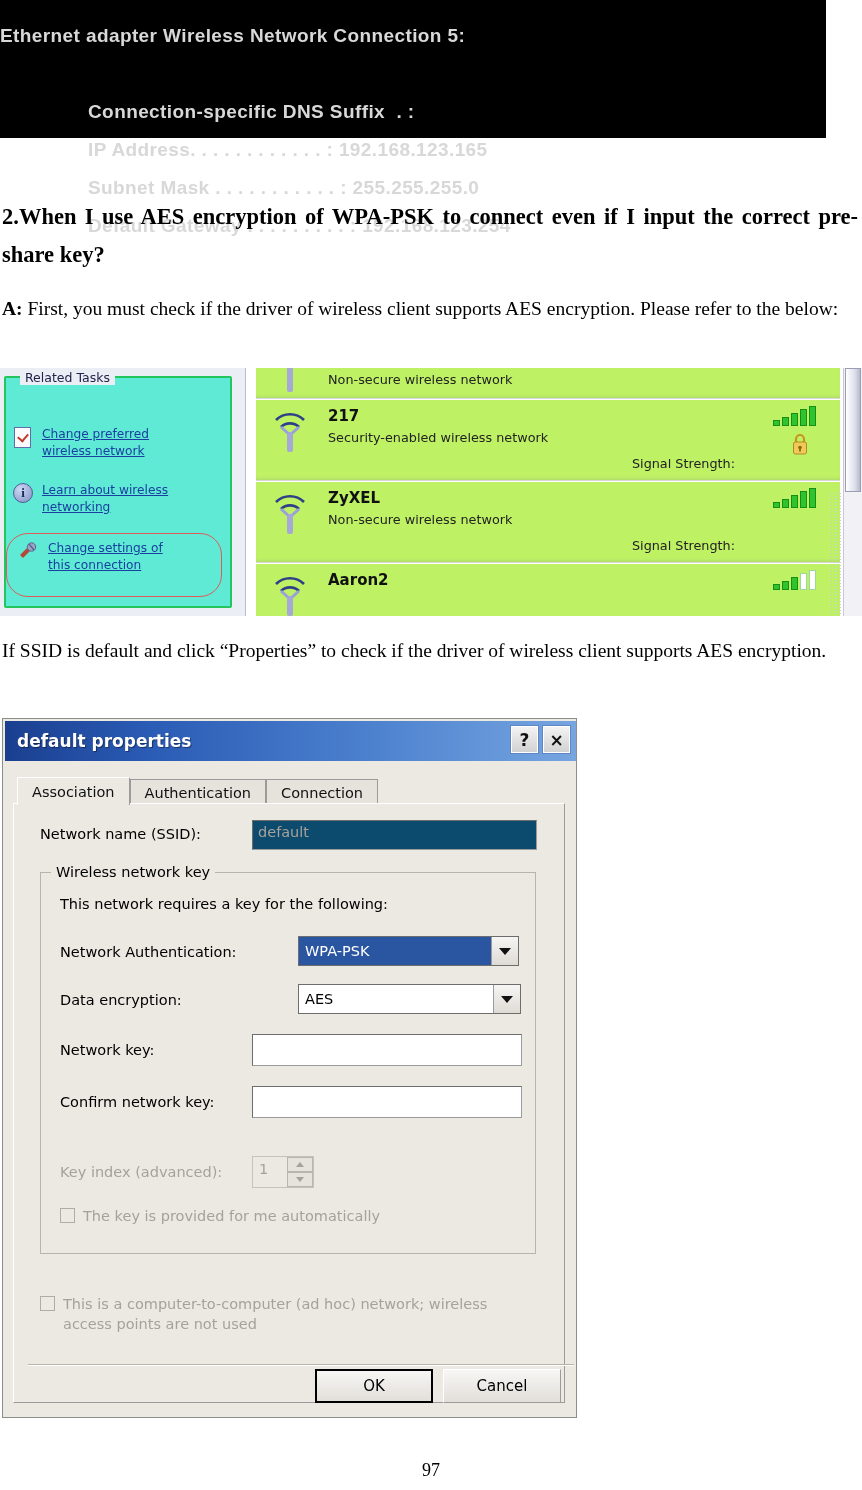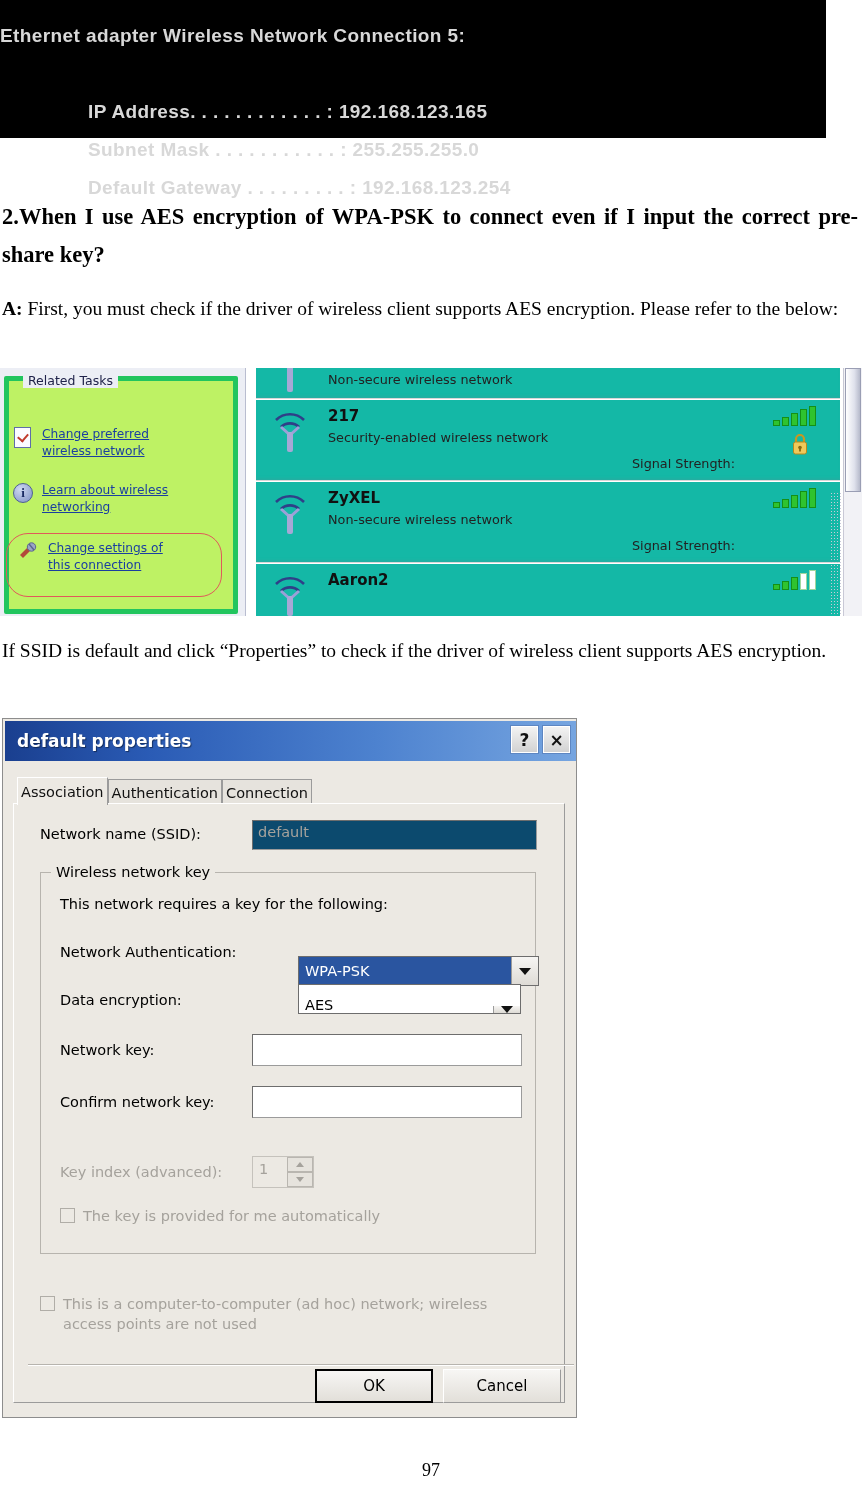--- a/index.html
+++ b/index.html
@@ -83,23 +83,23 @@
     position: absolute;
     left: 0; top: 0;
     width: 245px; height: 248px;
     background: #eceef5;
     border-right: 1px solid #b9bdd0;
   }
   .related-box {
     position: absolute;
     left: 4px; top: 8px;
     width: 224px; height: 228px;
-    border: 5px solid #22c55e;
+    border: 2px solid #22c55e;
     border-radius: 2px;
-    background: #bef264;
+    background: #5eead4;
   }
   .related-title {
     position: absolute;
     left: 14px; top: -8px;
     background: #eceef5;
     padding: 0 5px;
     font-size: 12.5px;
     color: #20234a;
   }
   .task {
@@ -170,21 +170,21 @@
   .net-list {
     position: absolute;
     left: 246px; top: 0;
     width: 616px; height: 248px;
     background: #ffffff;
   }
   .net-row {
     position: absolute;
     left: 10px;
     width: 584px;
-    background: #14b8a6;
+    background: #bef264;
     border-bottom: 1px solid #d7d7d7;
     box-shadow: inset 0 -3px 4px -3px rgba(120,120,140,0.35);
   }
   .net-ant {
     position: absolute;
     left: 14px; top: 8px;
     width: 40px; height: 48px;
   }
   .net-name {
     position: absolute;
@@ -298,21 +298,21 @@
   }
   .tabs {
     position: absolute;
     left: 14px; top: 58px;
     display: flex;
     align-items: flex-end;
     height: 28px;
   }
   .tab {
     height: 26px;
-    padding: 0 3px;
+    padding: 0 14px;
     font-size: 14.5px;
     color: #111;
     background: #e6e3dd;
     border: 1px solid #9b9b9b;
     border-bottom: none;
     display: flex;
     align-items: center;
     box-sizing: border-box;
   }
   .tab.active {
@@ -489,20 +489,21 @@
     background: #b7b4ae;
     border-bottom: 1px solid #ffffff;
   }
 </style>
 </head>
 <body>
 
 <div class="terminal">
 <div class="tline">Ethernet adapter Wireless Network Connection 5:</div>
 <div class="tline">&nbsp;</div>
+<div class="tindent">Connection-specific DNS Suffix  . :</div>
 <div class="tindent">IP Address. . . . . . . . . . . . : 192.168.123.165</div>
 <div class="tindent">Subnet Mask . . . . . . . . . . . : 255.255.255.0</div>
 <div class="tindent">Default Gateway . . . . . . . . . : 192.168.123.254</div>
 </div>
 
 <div class="doc-heading">2.When I use AES encryption of WPA-PSK to connect even if I input the correct pre-share key?</div>
 
 <div class="para" id="answer-para"><b>A:</b><span> First, you must check if the driver of wireless client supports AES encryption. Please refer to the below:</span></div>
 
 <div class="para" id="ssid-para">If SSID is default and click “Properties” to check if the driver of wireless client supports AES encryption.</div>
@@ -643,27 +644,27 @@
     <div class="fld-label" style="left:26px; top:22px;">Network name (SSID):</div>
     <div class="textbox disabled" style="left:238px; top:16px; width:285px; height:30px;">default</div>
 
     <div class="groupbox" style="left:26px; top:68px; width:496px; height:382px;">
       <div class="group-title">Wireless network key</div>
     </div>
 
     <div class="fld-label" style="left:46px; top:92px;">This network requires a key for the following:</div>
 
     <div class="fld-label" style="left:46px; top:140px;"><span>Network Authentication:</span></div>
-    <div class="combo selected" style="left:284px; top:132px; width:241px;margin-top:20px;">
+    <div class="combo selected" style="left:284px; top:132px; width:221px;">
       <div class="combo-val">WPA-PSK</div>
       <div class="combo-arrow"></div>
     </div>
 
     <div class="fld-label" style="left:46px; top:188px;">Data encryption:</div>
-    <div class="combo" style="left:284px; top:180px; width:223px;align-items:flex-end;">
+    <div class="combo" style="left:284px; top:180px; width:223px;">
       <div class="combo-val">AES</div>
       <div class="combo-arrow"></div>
     </div>
 
     <div class="fld-label" style="left:46px; top:238px;">Network key:</div>
     <div class="textbox" style="left:238px; top:230px; width:270px; height:32px;"></div>
 
     <div class="fld-label" style="left:46px; top:290px;">Confirm network key:</div>
     <div class="textbox" style="left:238px; top:282px; width:270px; height:32px;"></div>
 

